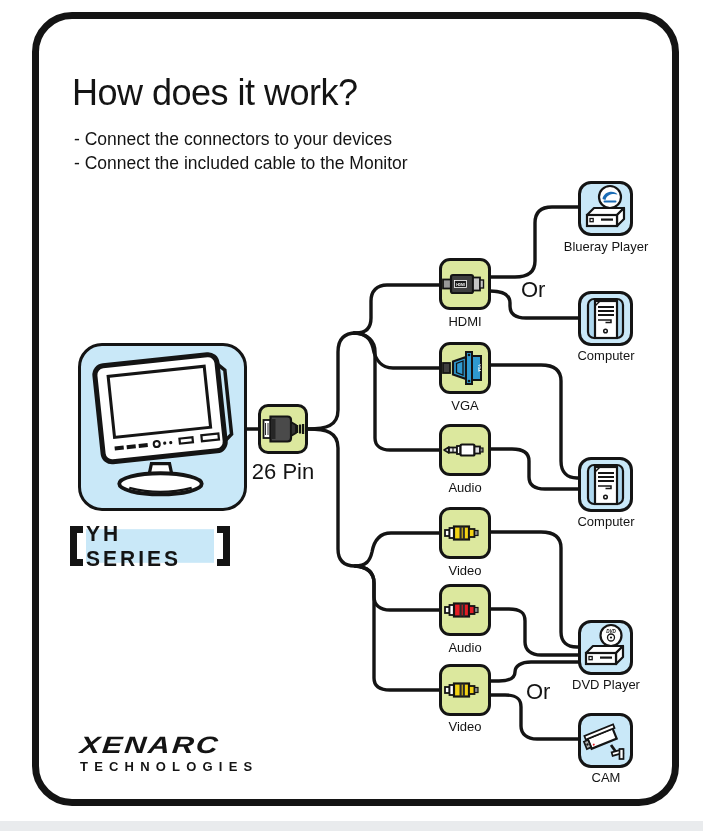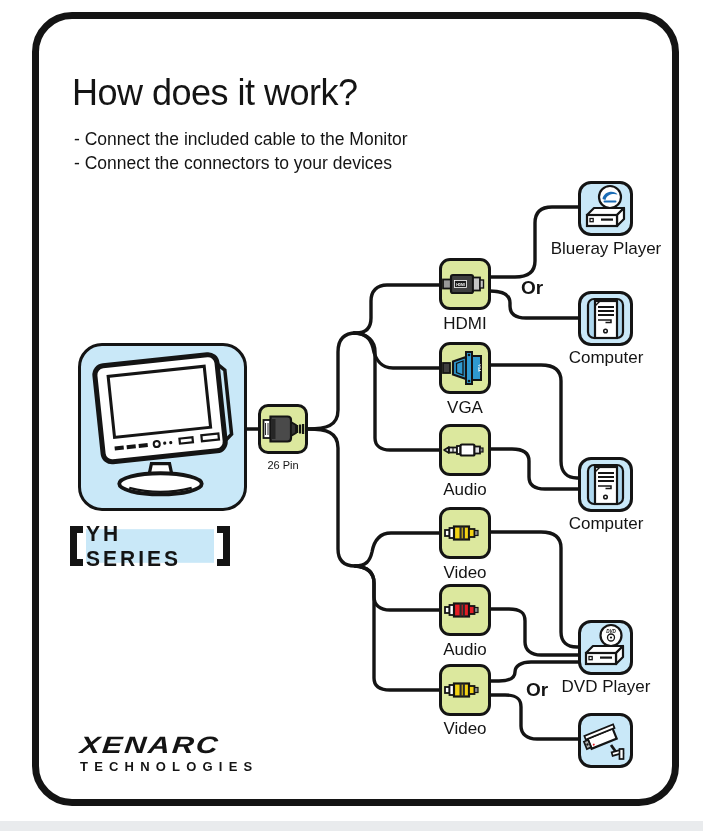--- a/index.html
+++ b/index.html
@@ -19,22 +19,22 @@
   .brk.r{border-left:none;}
   .series-bar{flex:1;margin:4px 3px;background:#c9e8f8;display:flex;align-items:center;justify-content:center;
               font-weight:bold;font-size:21px;letter-spacing:3px;transform:scaleY(1.05);}
   .cbox{position:absolute;left:439px;width:52px;height:52px;box-sizing:border-box;background:#dce89e;
         border:3px solid #141414;border-radius:11px;z-index:2;}
   .pinbox{position:absolute;left:258px;top:404px;width:50px;height:50px;box-sizing:border-box;background:#dce89e;
         border:3px solid #141414;border-radius:10px;z-index:2;}
   .dbox{position:absolute;left:578px;width:55px;height:55px;box-sizing:border-box;background:#c9e8f8;
         border:3px solid #141414;border-radius:13px;z-index:2;}
   .cbox svg,.dbox svg,.pinbox svg{display:block;width:100%;height:100%;}
-  .lbl{position:absolute;text-align:center;font-size:17px;z-index:2;}
-  .or{position:absolute;font-size:19px;z-index:2;font-weight:bold;}
+  .lbl{position:absolute;text-align:center;font-size:13px;z-index:2;}
+  .or{position:absolute;font-size:22px;z-index:2;}
   .logo{position:absolute;left:80px;top:729px;width:170px;z-index:2;}
   .logo-name{font-size:29px;font-weight:bold;font-style:italic;letter-spacing:2px;
              transform:scale(1.04,0.82) skewX(-4deg);transform-origin:left center;white-space:nowrap;}
   .logo-sub{font-size:13px;font-weight:bold;letter-spacing:6.2px;margin-top:-3px;white-space:nowrap;}
   .bottom-strip{position:absolute;left:0;top:821px;width:703px;height:10px;background:#e9ebed;z-index:3;}
   .t{fill:none;stroke:#141414;}
 </style>
 </head>
 <body>
 
@@ -58,22 +58,22 @@
       <path d="M490,532 L541,532 C555,532 561,538 561,548 L561,632 C561,642 567,647 577,647 L580,647"></path>
       <path d="M490,609 L509,609 C521,609 525,613 525,621 L525,642 C525,650 531,655 541,655 L580,655"></path>
       <path d="M490,681 L499,681 C511,681 515,677 515,672 C515,666 521,662 531,662 L580,662"></path>
       <path d="M490,695 L505,695 C517,695 521,699 521,707 L521,726 C521,734 527,739 537,739 L580,739"></path>
     </g>
   </svg>
 
   <div class="title">How does it work?</div>
 
   <div class="bullets">
+    <div>-  Connect the connectors to your devices</div>
     <div>-  Connect the included cable to the Monitor</div>
-    <div>-  Connect the connectors to your devices</div>
   </div>
 
   <div class="monitor-box">
     <svg viewBox="0 0 162 161">
       <g transform="rotate(-6 78 66)">
         <rect x="18" y="14" width="122" height="96" rx="9" fill="#ffffff" stroke="#141414" stroke-width="5"></rect>
         <path d="M140,24 L147,31 L147,95 L140,101" class="t" stroke-width="3.5"></path>
         <rect x="31" y="25" width="96" height="61" fill="#ffffff" stroke="#141414" stroke-width="3"></rect>
         <rect x="30" y="95" width="9" height="4" fill="#141414"></rect>
         <rect x="42" y="95" width="9" height="4" fill="#141414"></rect>
@@ -101,21 +101,21 @@
       <rect x="2.5" y="13" width="7" height="18" fill="#ffffff" stroke="#141414" stroke-width="1.8"></rect>
       <path d="M4.5,16 v12 M7,16 v12" class="t" stroke-width="0.9"></path>
       <path d="M9.5,9.5 L26.5,9.5 Q30,9.5 30,13 L30,31 Q30,34.5 26.5,34.5 L9.5,34.5 Z" fill="#4a4a4a" stroke="#141414" stroke-width="2.2"></path>
       <rect x="10.5" y="12" width="4" height="20" fill="#262626"></rect>
       <path d="M30,15 L35,18 L35,26 L30,29 Z" fill="#333333" stroke="#141414" stroke-width="1.8"></path>
       <rect x="35" y="18" width="2.2" height="8" fill="#141414"></rect>
       <rect x="38" y="17.5" width="2.2" height="9" fill="#141414"></rect>
       <rect x="41" y="17" width="2.2" height="10" fill="#141414"></rect>
     </svg>
   </div>
-  <div class="lbl" style="left:233px;top:459px;width:100px;font-size:11px;">26 Pin</div>
+  <div class="lbl" style="left:233px;top:459px;width:100px;font-size:22px;">26 Pin</div>
 
   <div class="cbox" style="top:258px;">
     <svg viewBox="0 0 46 46">
       <rect x="1" y="18.5" width="8" height="9" fill="#999999" stroke="#141414" stroke-width="1.8"></rect>
       <rect x="9" y="14" width="22" height="18" rx="2" fill="#3f3f3f" stroke="#141414" stroke-width="2.2"></rect>
       <rect x="12.5" y="19.5" width="12" height="7" fill="#1c1c1c" stroke="#ffffff" stroke-width="0.8"></rect>
       <text x="18.5" y="24.8" text-anchor="middle" font-size="3.4" font-weight="bold" fill="#ffffff">HDMI</text>
       <rect x="31" y="16.5" width="7" height="13" fill="#c6c6c6" stroke="#141414" stroke-width="1.8"></rect>
       <rect x="38" y="19" width="3.5" height="8" fill="#c6c6c6" stroke="#141414" stroke-width="1.4"></rect>
     </svg>
@@ -248,20 +248,21 @@
         <rect x="5" y="13.5" width="31" height="3.8" fill="#ffffff" stroke="#141414" stroke-width="1.7"></rect>
         <rect x="2.5" y="18.5" width="4.5" height="8" fill="#b5b5b5" stroke="#141414" stroke-width="1.7"></rect>
         <circle cx="4.7" cy="22.5" r="1.2" fill="#141414"></circle>
         <circle cx="10.5" cy="25" r="1" fill="#e31e25"></circle>
       </g>
       <path d="M30,29 L35,36" class="t" stroke-width="2.8"></path>
       <rect x="31" y="35" width="11" height="3.6" fill="#ffffff" stroke="#141414" stroke-width="1.7" transform="rotate(-16 36 37)"></rect>
       <rect x="38.5" y="33" width="4" height="10" fill="#ffffff" stroke="#141414" stroke-width="1.7"></rect>
     </svg>
   </div>
+  <div class="lbl" style="left:531px;top:770px;width:150px;">CAM</div>
 
   <span class="or" style="left:521px;top:277px;">Or</span>
   <span class="or" style="left:526px;top:679px;">Or</span>
 
   <div class="logo">
     <div class="logo-name">XENARC</div>
     <div class="logo-sub">TECHNOLOGIES</div>
   </div>
 
   <div class="bottom-strip"></div>

